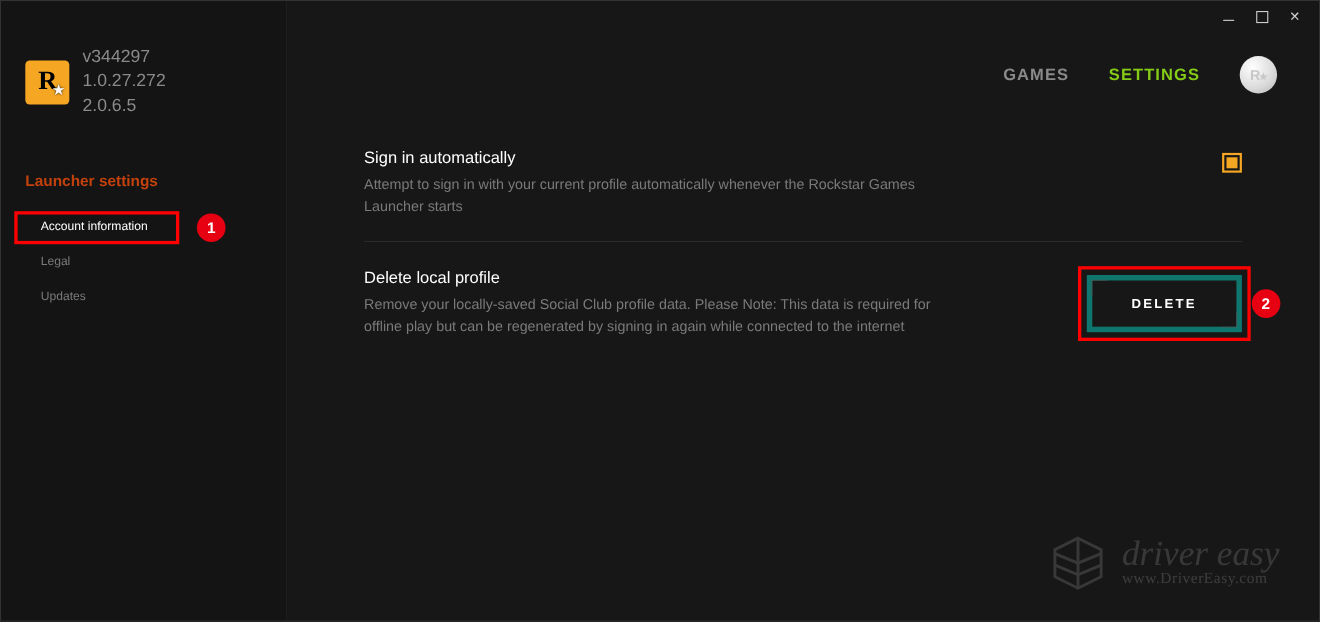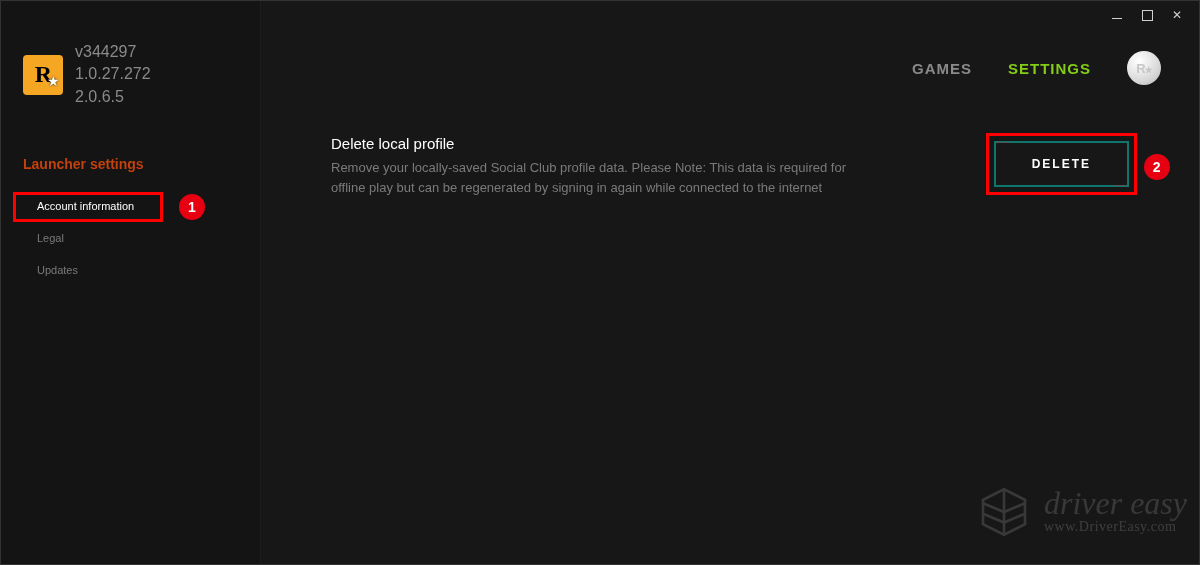--- a/index.html
+++ b/index.html
@@ -226,21 +226,21 @@
       height: 10px;
       background: #f5a623;
     }
 
     .delete-wrap {
       position: relative;
       margin-top: 6px;
     }
     .delete-btn {
       background: transparent;
-      border: 2px solid #0f766e;
+      border: 5px solid #0f766e;
       color: #fff;
       font-size: 12px;
       font-weight: bold;
       letter-spacing: 2px;
       padding: 14px 36px;
       cursor: pointer;
       position: relative;
     }
     .delete-btn::before, .delete-btn::after {
       content:"";
@@ -257,21 +257,21 @@
       top: -8px;
       right: -8px;
       bottom: -8px;
       border: 3px solid #ff0000;
       pointer-events: none;
     }
 
     
     .watermark {
       position: absolute;
-      right: 12px;
+      right: 36px;
       bottom: 24px;
       opacity: 0.18;
       display: flex;
       align-items: center;
       gap: 12px;
       pointer-events: none;
     }
     .wm-icon {
       width: 56px;
       height: 56px;
@@ -335,20 +335,29 @@
     <div class="topnav">
       <span class="topnav-item">GAMES</span>
       <span class="topnav-item active">SETTINGS</span>
       <div class="avatar">
         <span>R<span style="font-size:9px;">★</span></span>
       </div>
     </div>
 
     <div class="content">
 
+      <div class="setting-row">
+        <div class="setting-text">
+          <div class="setting-title">Sign in automatically</div>
+          <div class="setting-desc">Attempt to sign in with your current profile automatically whenever the Rockstar Games Launcher starts</div>
+        </div>
+        <div class="checkbox">
+          <div class="checkbox-inner"></div>
+        </div>
+      </div>
 
       <div class="setting-row">
         <div class="setting-text">
           <div class="setting-title">Delete local profile</div>
           <div class="setting-desc">Remove your locally-saved Social Club profile data. Please Note: This data is required for offline play but can be regenerated by signing in again while connected to the internet</div>
         </div>
         <div class="delete-wrap">
           <button class="delete-btn">DELETE</button>
           <div class="highlight-box-2"></div>
           <div class="step-badge badge-2">2</div>

